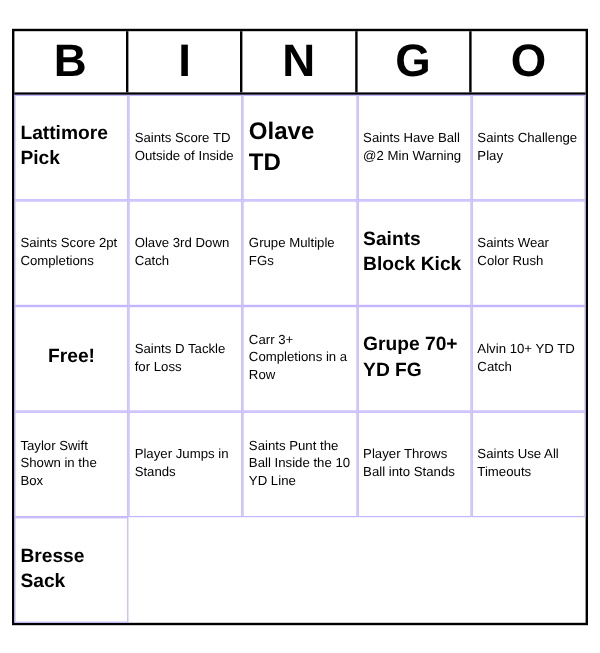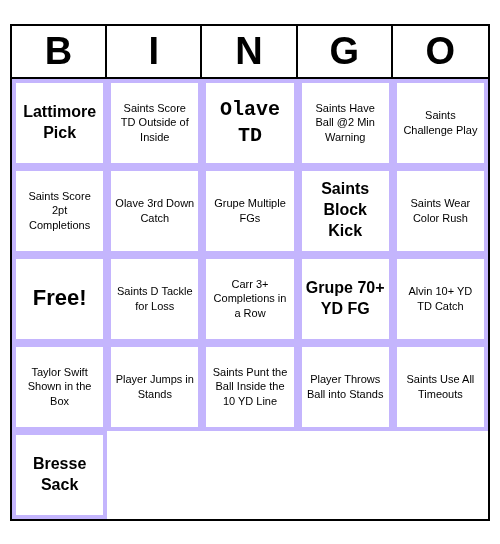--- a/index.html
+++ b/index.html
@@ -35,38 +35,37 @@
     }
     .bingo-header-cell:last-child {
       border-right: none;
     }
     .bingo-grid {
       display: grid;
       grid-template-columns: repeat(5, 1fr);
       grid-template-rows: repeat(5, 1fr);
     }
     .bingo-cell {
-      border: 4px solid #c4b5fd;
+      border: 1px solid #c4b5fd;
       min-height: 88px;
       display: flex;
       align-items: center;
       justify-content: center;
-      text-align: center;
+      text-align: left;
       font-size: 11px;
       padding: 4px;
       line-height: 1.3;
     }
     .bingo-cell.free {
-      font-size: 22px;
+      font-size: 16px;
       font-weight: bold;
     }
     .bingo-cell.large-text {
       font-size: 20px;
       font-weight: bold;
-      font-family: Liberation Mono, monospace;
     }
     .bingo-cell.medium-large {
       font-size: 16px;
       font-weight: bold;
     }
   </style>
 </head>
 <body>
 
 <div class="bingo-card">

